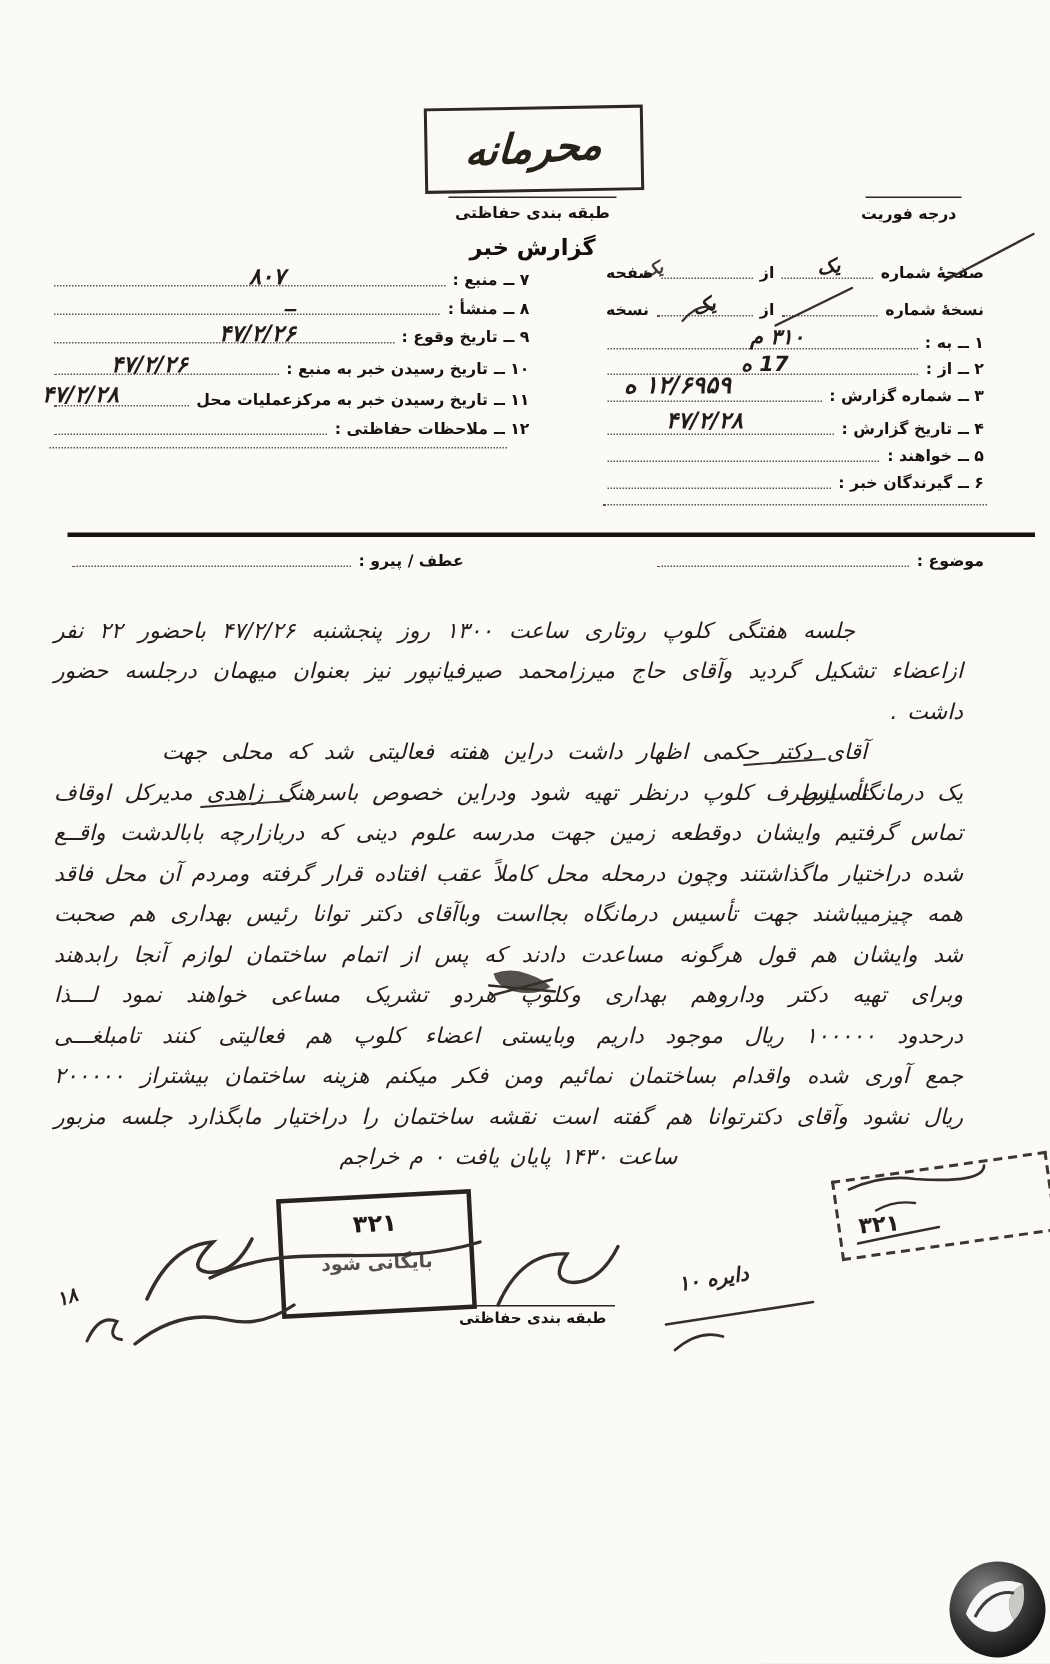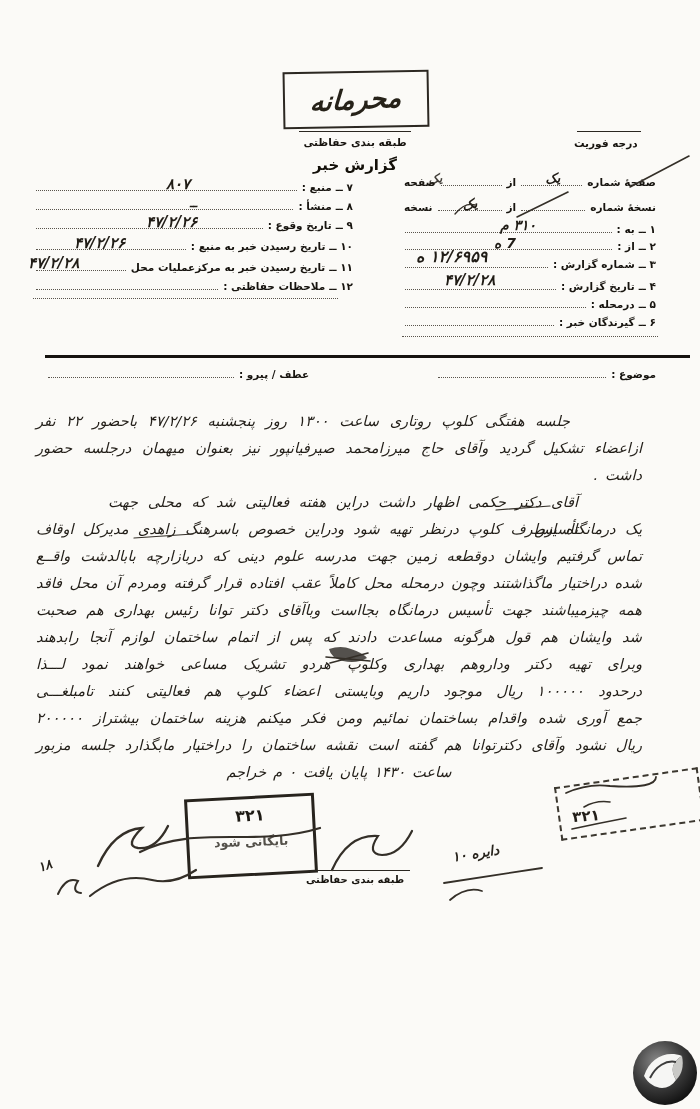--- a/index.html
+++ b/index.html
@@ -98,21 +98,21 @@
     <span class="plabel">شماره گزارش :</span>
     <span class="dots"></span>
   </div>
   <div class="frow" style="left:402px;top:280px;width:256px;">
     <span class="plabel">۴ ــ</span>
     <span class="plabel">تاریخ گزارش :</span>
     <span class="dots"></span>
   </div>
   <div class="frow" style="left:402px;top:298px;width:256px;">
     <span class="plabel">۵ ــ</span>
-    <span class="plabel">درمحله :</span>
+    <span class="plabel">خواهند :</span>
     <span class="dots"></span>
   </div>
   <div class="frow" style="left:402px;top:316px;width:256px;">
     <span class="plabel">۶ ــ</span>
     <span class="plabel">گیرندگان خبر :</span>
     <span class="dots"></span>
   </div>
   <div class="dotline" style="left:402px;top:334px;width:256px;"></div>
 
   <div class="frow" style="left:33px;top:181px;width:322px;">
@@ -144,21 +144,21 @@
     <span class="plabel">۱۲ ــ</span>
     <span class="plabel">ملاحظات حفاظتی :</span>
     <span class="dots"></span>
   </div>
   <div class="dotline" style="left:33px;top:296px;width:305px;"></div>
 
   <span class="hwval" style="left:545px;top:171px;font-size:13px;transform:rotate(-6deg);">یک</span>
   <span class="hwval" style="left:428px;top:172px;font-size:12px;transform:rotate(-10deg);opacity:.85;">یک</span>
   <span class="hwval" style="left:462px;top:197px;font-size:13px;transform:rotate(-14deg);">یک</span>
   <span class="hwval" style="left:500px;top:217px;">۳۱۰ م</span>
-  <span class="hwval" style="left:494px;top:235px;">7 ه</span>
+  <span class="hwval" style="left:494px;top:235px;">17 ه</span>
   <span class="hwval" style="left:416px;top:247px;font-size:16px;">۱۲/۶۹۵۹ ه</span>
   <span class="hwval" style="left:444px;top:271px;font-size:15px;">۴۷/۲/۲۸</span>
   <span class="hwval" style="left:166px;top:175px;font-size:15px;letter-spacing:2px;">۸۰۷</span>
   <span class="hwval" style="left:190px;top:196px;font-size:12px;">ــ</span>
   <span class="hwval" style="left:146px;top:213px;font-size:15px;">۴۷/۲/۲۶</span>
   <span class="hwval" style="left:74px;top:234px;font-size:15px;">۴۷/۲/۲۶</span>
   <span class="hwval" style="left:28px;top:254px;font-size:15px;">۴۷/۲/۲۸</span>
 
   <div class="rule" style="left:45px;top:355px;width:645px;"></div>
   <div class="frow" style="left:45px;top:368px;width:613px;">

